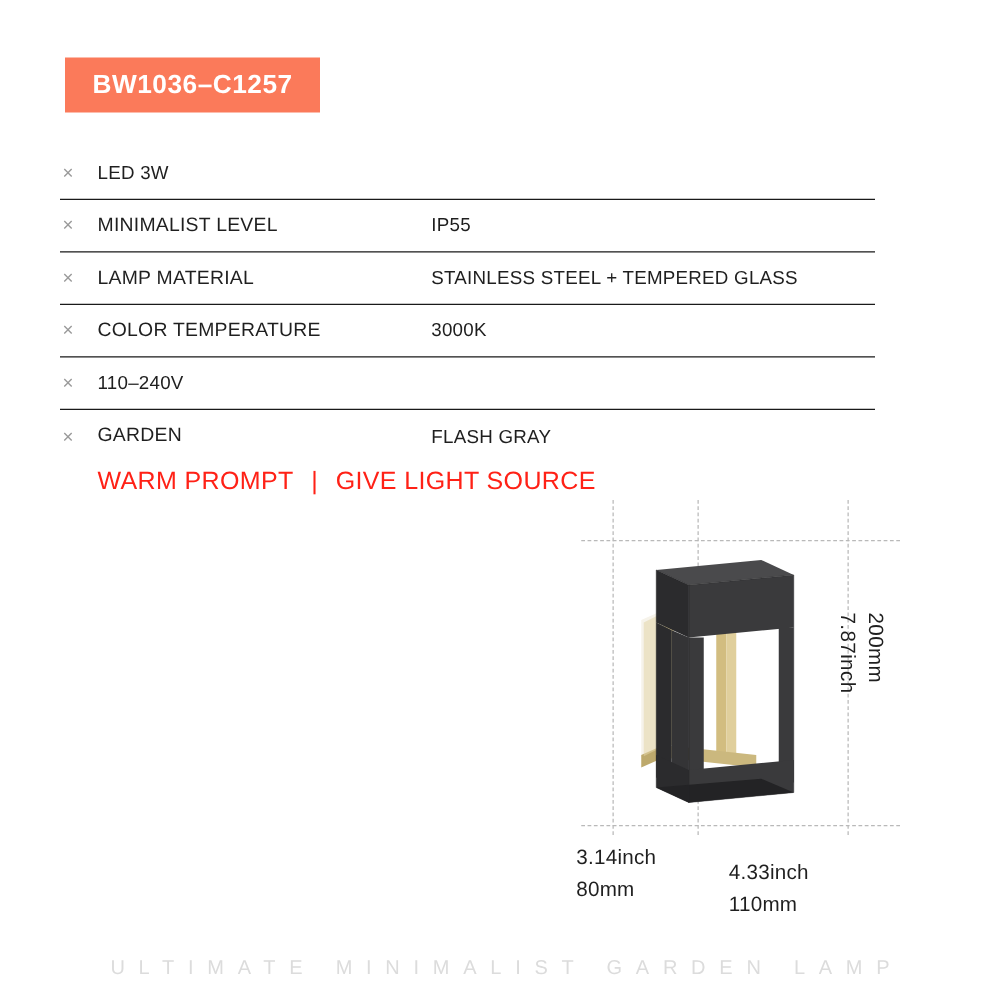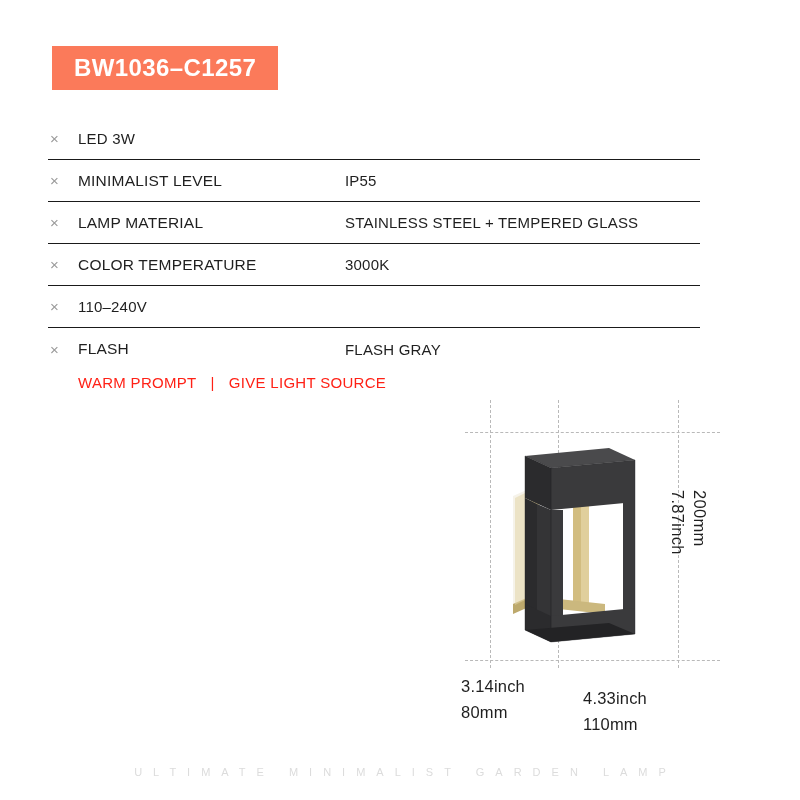--- a/index.html
+++ b/index.html
@@ -24,21 +24,21 @@
     top: 46px;
     height: 44px;
     padding: 0 22px;
     display: flex;
     align-items: center;
     background: #fb7a5a;
     box-sizing: border-box;
   }
   #model-badge .badge-text {
     color: #ffffff;
-    font-size: 24px;
+    font-size: 21px;
     font-weight: bold;
     letter-spacing: 0.4px;
     white-space: nowrap;
   }
 
   
   #spec-table {
     position: absolute;
     left: 48px;
     top: 118px;
@@ -82,21 +82,21 @@
   }
 
   
   #warm-prompt {
     position: absolute;
     left: 78px;
     top: 374px;
     display: flex;
     align-items: center;
     color: #ff2116;
-    font-size: 15px;
+    font-size: 20px;
     letter-spacing: 0.3px;
     white-space: nowrap;
   }
   #warm-prompt .prompt-sep {
     margin: 0 14px;
     color: #ff2116;
   }
 
   
   #diagram {
@@ -152,21 +152,21 @@
     white-space: nowrap;
   }
 
   
   #footer-tagline {
     position: absolute;
     left: 0;
     right: 0;
     top: 766px;
     text-align: center;
-    font-size: 11px;
+    font-size: 16px;
     color: #dcdcdc;
     letter-spacing: 11px;
     text-indent: 11px;
     white-space: nowrap;
   }
 </style>
 </head>
 <body>
 
 <div id="model-badge">
@@ -198,21 +198,21 @@
     <span class="spec-value">3000K</span>
   </div>
 
   <div class="spec-row">
     <span class="row-marker">×</span>
     <span class="spec-value">110–240V</span>
   </div>
 
   <div class="spec-row last-row">
     <span class="row-marker">×</span>
-    <span class="spec-label">FLASH</span>
+    <span class="spec-label">GARDEN</span>
     <span class="spec-value">FLASH GRAY</span>
   </div>
 
 </div>
 
 <div id="warm-prompt">
   <span>WARM PROMPT</span>
   <span class="prompt-sep">|</span>
   <span>GIVE LIGHT SOURCE</span>
 </div>

